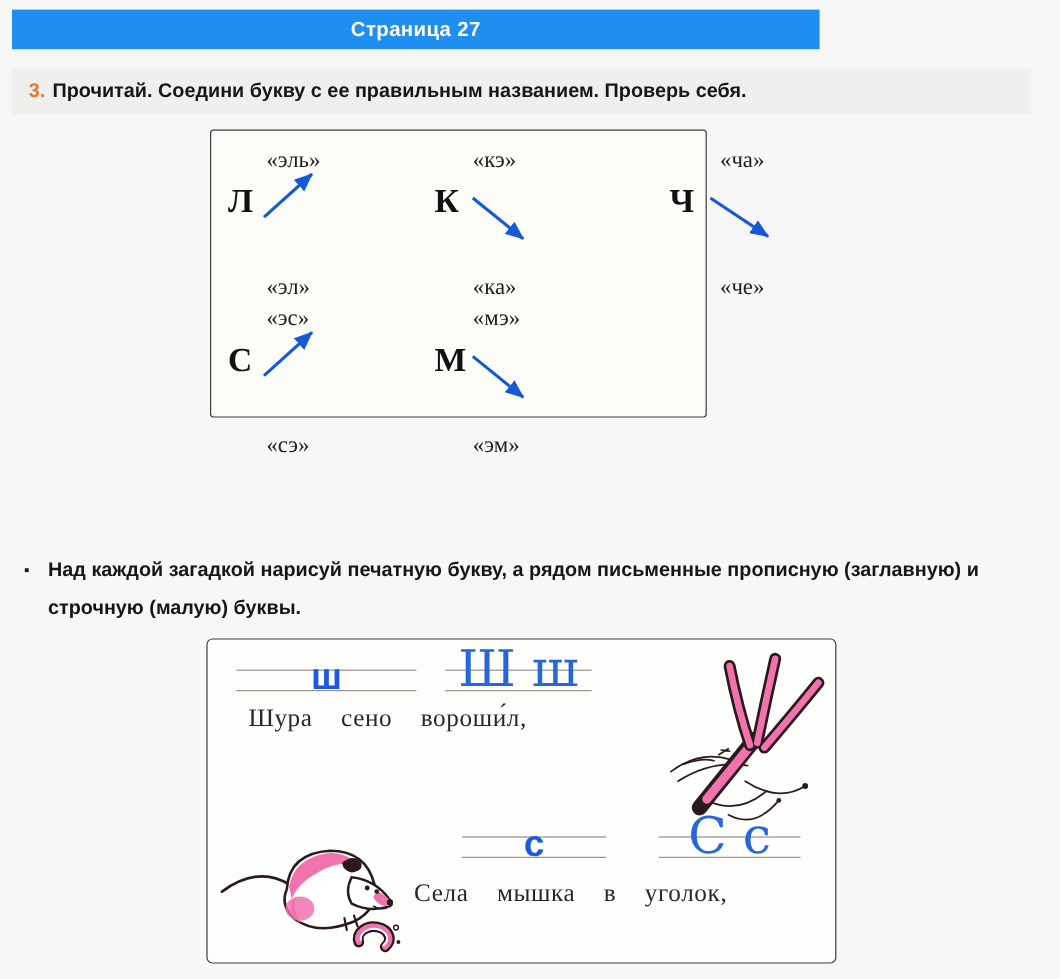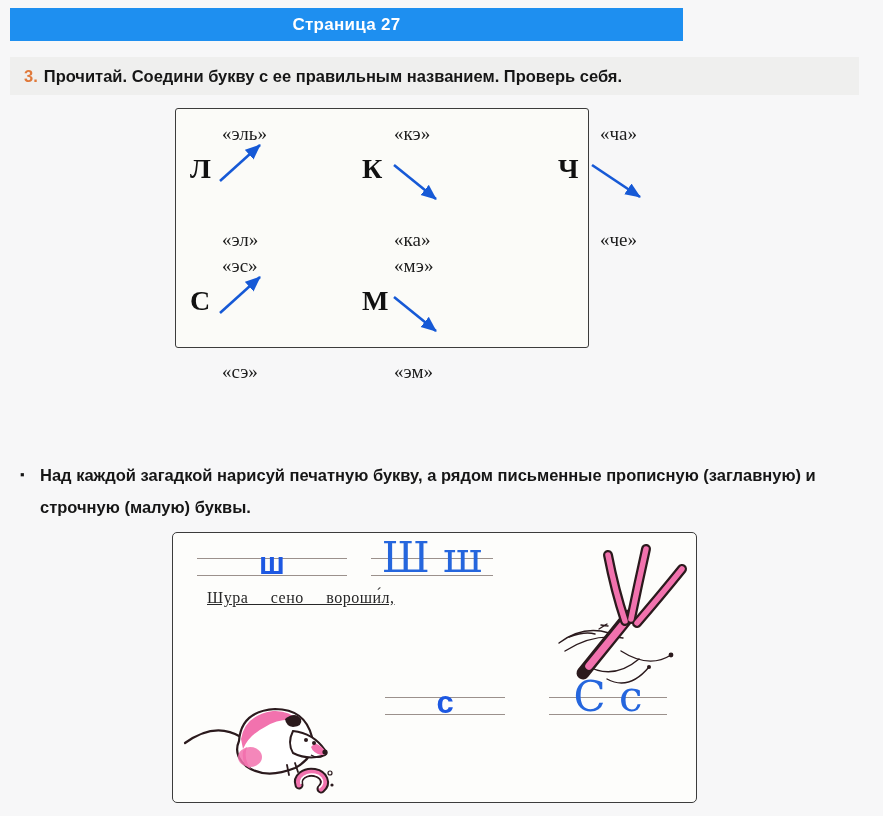--- a/index.html
+++ b/index.html
@@ -88,22 +88,22 @@
     font-family:"DejaVu Serif", serif; 
     font-size:42px; color:#2566dd;
   }
   .wl1 { left:24px;  top:25px;  width:150px; }
   .wl2 { left:198px; top:25px;  width:122px; }
   .wl3 { left:212px; top:164px; width:120px; }
   .wl4 { left:376px; top:164px; width:118px; }
 
   .poem {
     position:absolute;
-    font-family:"Liberation Serif", serif; font-size:16px; color:#272727;
-    line-height:30px; word-spacing:18px; letter-spacing:.5px; white-space:nowrap;text-decoration:underline;
+    font-family:"Liberation Serif", serif; font-size:21px; color:#272727;
+    line-height:30px; word-spacing:18px; letter-spacing:.5px; white-space:nowrap;
   }
   .poem1 { left:34px;  top:50px; }
   .poem2 { left:172px; top:196px; }
 
   .illu { position:absolute; }
   .illu-fork  { left:382px; top:6px;   width:140px; height:152px; }
   .illu-mouse { left:10px;  top:160px; width:152px; height:108px; }
 
   .defs-only { position:absolute; width:0; height:0; }
 </style>
@@ -222,20 +222,21 @@
       </g>
     </svg>
 
     <div class="wl wl3">
       <span class="glyph printed-letter">с</span>
     </div>
     <div class="wl wl4">
       <span class="glyph cursive-letters">С с</span>
     </div>
     <div class="poem poem2">
+      <div>Села мышка в уголок,</div>
     </div>
 
     <svg class="illu illu-mouse" viewBox="0 0 152 108">
 
       <path d="M2,50 Q32,28 58,44" stroke="#2b1a1d" stroke-width="2.2" fill="none" stroke-linecap="round"></path>
 
       <path d="M56,48 Q58,18 92,16 Q122,16 129,44 Q133,64 112,75 Q82,87 63,73 Q50,62 56,48 Z" fill="#ffffff" stroke="#2b1a1d" stroke-width="2.2"></path>
 
       <path d="M58,46 Q62,22 90,18 Q106,17 116,28 Q98,24 82,34 Q66,42 60,56 Z" fill="#f272ae"></path>
       <path d="M60,58 Q58,72 68,76 Q60,66 64,54 Z" fill="#f272ae"></path>

